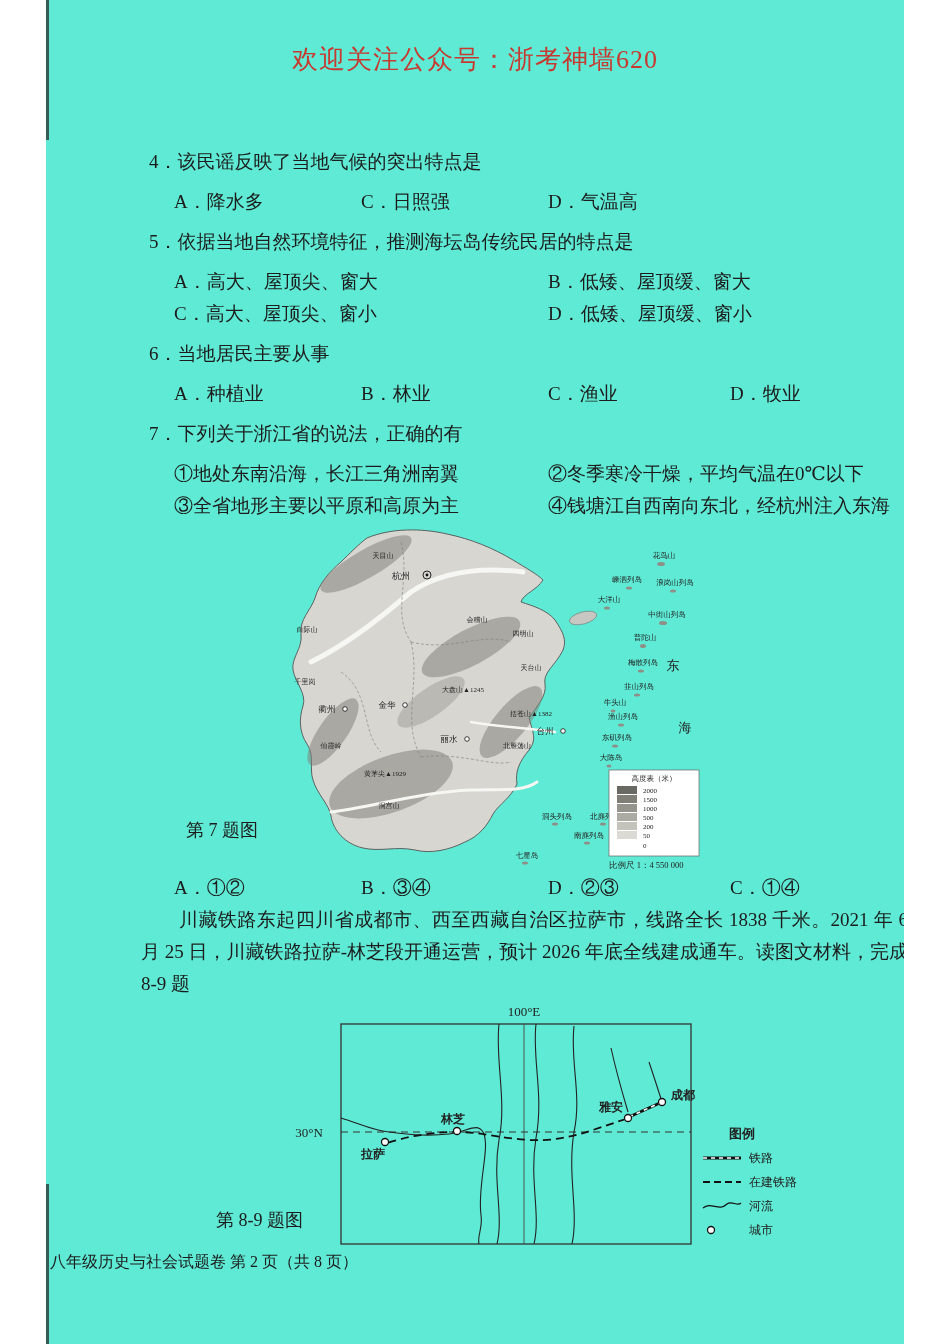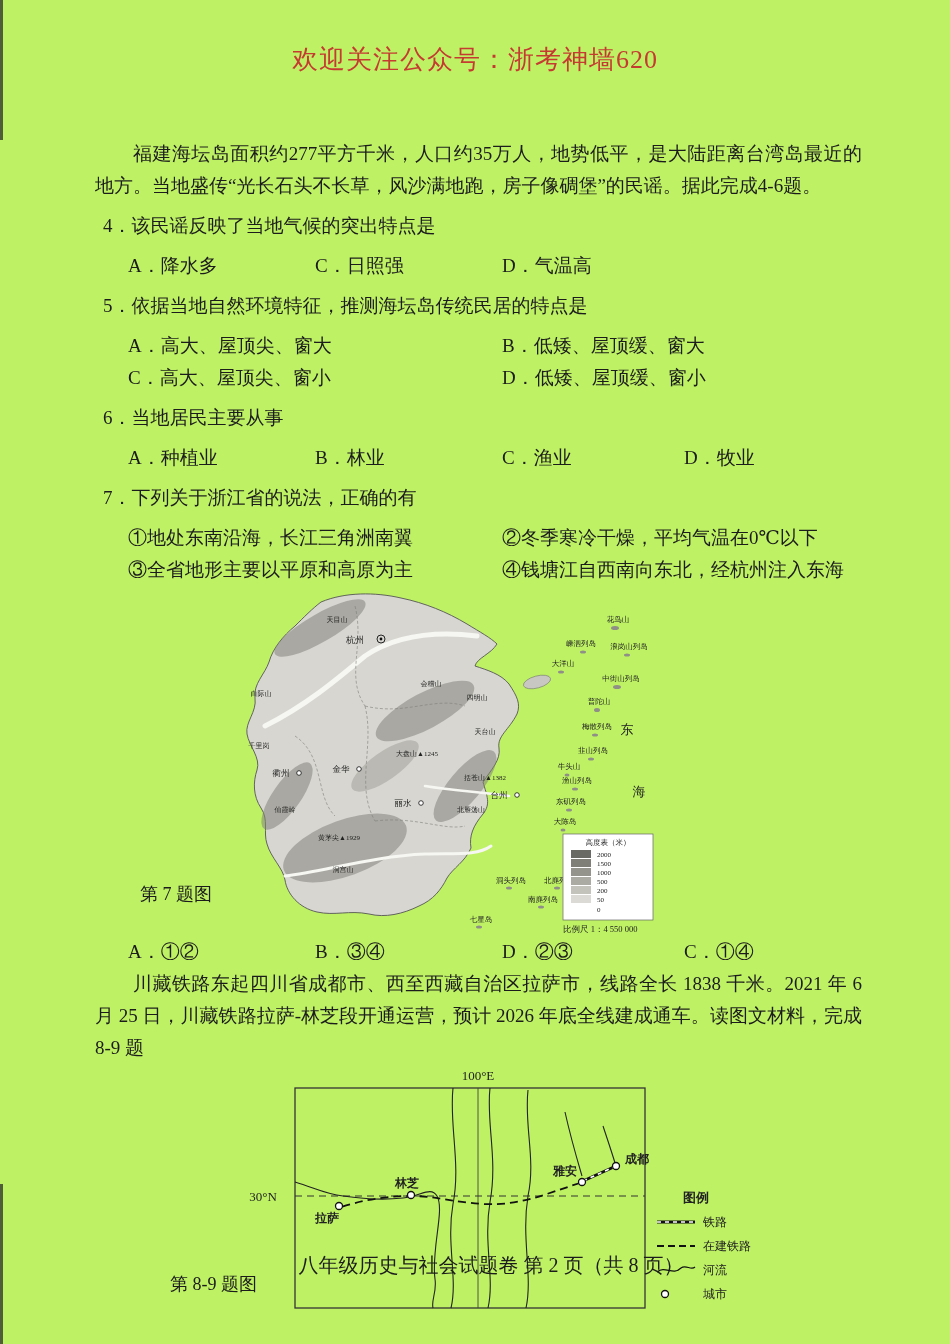--- a/index.html
+++ b/index.html
@@ -1,18 +1,18 @@
 <!DOCTYPE html>
 <html><head>
 <meta charset="utf-8">
 <style>
   html,body { margin:0; padding:0; background:#ffffff; }
   .page {
-    position:relative; width:950px; height:1344px; margin:0 auto;
-    background:#bef264; overflow:hidden;
+    position:relative; width:858px; height:1344px; margin:0 auto;
+    background:#5eead4; overflow:hidden;
     font-family:"Liberation Serif","DejaVu Serif",serif;
     color:#1c1c1c;
   }
   .banner {
     position:absolute; top:42px; left:0; width:100%;
     text-align:center; font-size:26px; letter-spacing:1px;
     color:#c53b32;
   }
   .content {
     position:absolute; top:138px; left:95px; width:767px;
@@ -28,40 +28,39 @@
     display:grid; grid-template-columns:374px auto;
     padding-left:33px;
   }
   .map1wrap { position:relative; height:350px; }
   .map1wrap svg { position:absolute; left:130px; top:0; }
   .map1caption { position:absolute; left:45px; top:292px; font-size:18px; }
   .map2wrap { position:relative; height:260px; }
   .map2wrap svg { position:absolute; left:130px; top:0; }
   .map2caption { position:absolute; left:75px; top:204px; font-size:18px; }
   .footer {
-    position:absolute; top:1252px; left:16px; width:100%;
-    text-align:center; font-size:20px;
+    position:absolute; top:1252px; left:4px; width:100%;
+    text-align:left; font-size:16px;
   }
   .edge-artifact { position:absolute; left:0; width:3px; background:#2b2b2b; opacity:.75; }
   .edge-top { top:0; height:140px; }
   .edge-bottom { bottom:0; height:160px; }
   svg text { font-family:"Liberation Serif","DejaVu Serif",serif; fill:#222; }
 </style>
 </head>
 <body>
 
 <div class="page">
   <div class="edge-artifact edge-top"></div>
   <div class="edge-artifact edge-bottom"></div>
 
   <div class="banner">欢迎关注公众号：浙考神墙620</div>
 
   <div class="content">
 
-    <p class="para">福建海坛岛面积约277平方千米，人口约35万人，地势低平，是大陆距离台湾岛最近的地方。当地盛传“光长石头不长草，风沙满地跑，房子像碉堡”的民谣。据此完成4-6题。</p>
 
     <div>
       <p class="stem">4．该民谣反映了当地气候的突出特点是</p>
       <div class="optrow4">
         <span>A．降水多</span>
         <span>C．日照强</span>
         <span>D．气温高</span>
       </div>
     </div>
 

